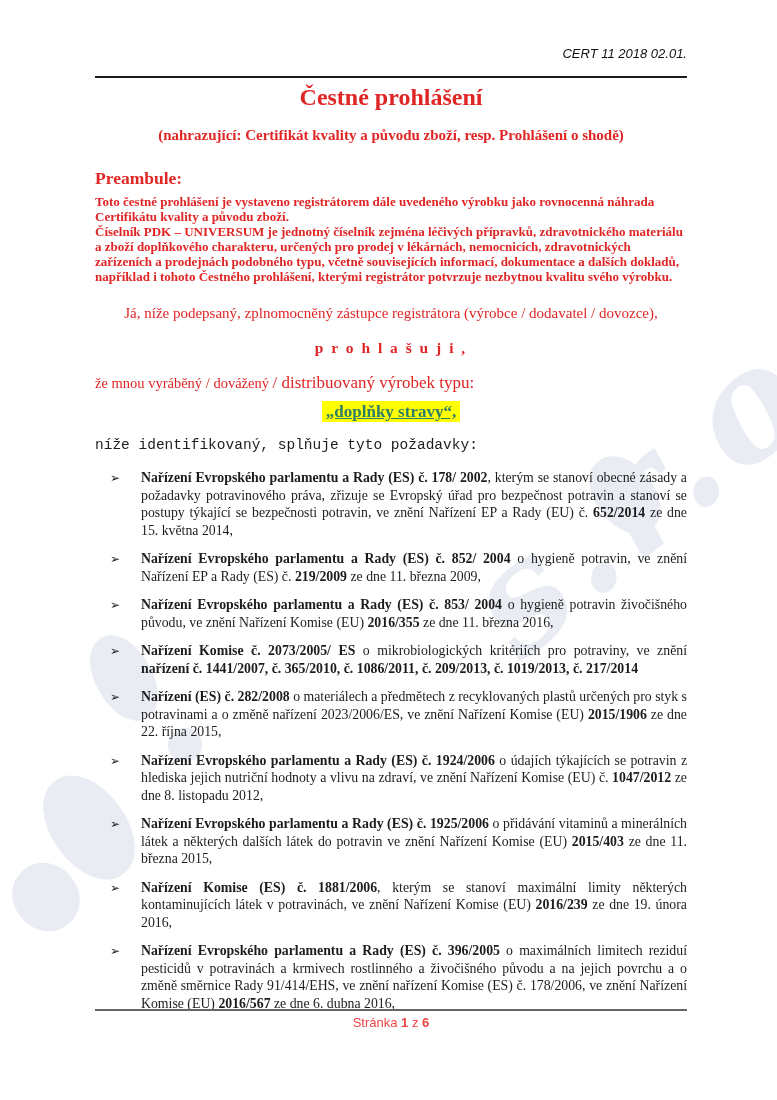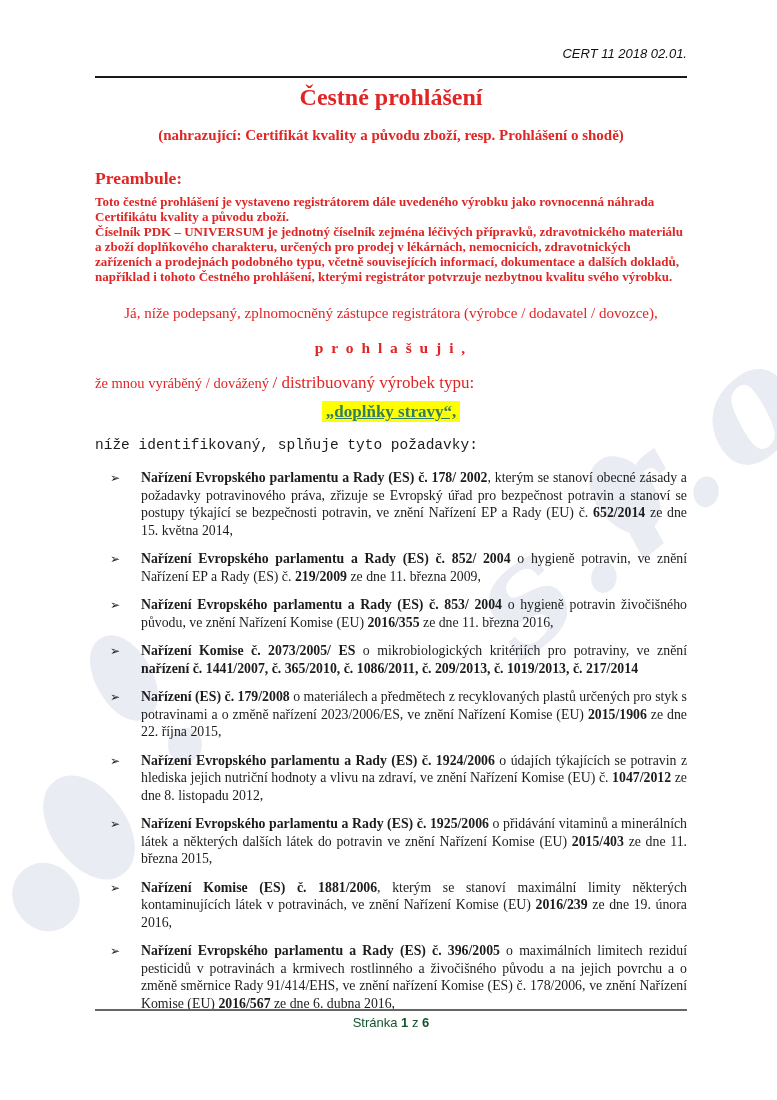--- a/index.html
+++ b/index.html
@@ -61,21 +61,21 @@
   }
   .reqs li .mk {
     position:absolute; left:15px; top:1px; font-size:12px;
     font-family:"DejaVu Sans", sans-serif; color:#1c1c1c;
   }
   .reqs li b { font-weight:bold; }
   
   .footer {
     position:absolute; left:95px; right:90px; top:1009px;
     border-top:2px solid #666; text-align:center;
-    font-family:"Liberation Sans", sans-serif; font-size:13px; color:#14532d;
+    font-family:"Liberation Sans", sans-serif; font-size:13px; color:#ef4444;
     padding-top:4px;
   }
   .footer b { font-weight:bold; }
 </style>
 </head>
 <body>
 
 <div class="page">
 
   <div class="wm-layer">
@@ -102,21 +102,21 @@
   <div class="product-type-row">
     <span class="product-type">„doplňky stravy“,</span>
   </div>
   <div class="closing">níže identifikovaný, splňuje tyto požadavky:</div>
 
   <ul class="reqs">
       <li><span class="mk">➢</span><span><b>Nařízení Evropského parlamentu a Rady (ES) č. 178/ 2002</b><span>, kterým se stanoví obecné zásady a požadavky potravinového práva, zřizuje se Evropský úřad pro bezpečnost potravin a stanoví se postupy týkající se bezpečnosti potravin, ve znění Nařízení EP a Rady (EU) č. </span><b>652/2014</b><span> ze dne 15. května 2014,</span></span></li>
       <li><span class="mk">➢</span><span><b>Nařízení Evropského parlamentu a Rady (ES) č. 852/ 2004</b><span> o hygieně potravin, ve znění Nařízení EP a Rady (ES) č. </span><b>219/2009</b><span> ze dne 11. března 2009,</span></span></li>
       <li><span class="mk">➢</span><span><b>Nařízení Evropského parlamentu a Rady (ES) č. 853/ 2004</b><span> o hygieně potravin živočišného původu, ve znění Nařízení Komise (EU) </span><b>2016/355</b><span> ze dne 11. března 2016,</span></span></li>
       <li><span class="mk">➢</span><span><b>Nařízení Komise č. 2073/2005/ ES</b><span> o mikrobiologických kritériích pro potraviny, ve znění </span><b>nařízení č. 1441/2007, č. 365/2010, č. 1086/2011, č. 209/2013, č. 1019/2013, č. 217/2014</b></span></li>
-      <li><span class="mk">➢</span><span><b>Nařízení (ES) č. 179/2008</b><span> o materiálech a předmětech z recyklovaných plastů určených pro styk s potravinami a o změně nařízení 2023/2006/ES, ve znění Nařízení Komise (EU) </span><b>2015/1906</b><span> ze dne 22. října 2015,</span></span></li>
+      <li><span class="mk">➢</span><span><b>Nařízení (ES) č. 282/2008</b><span> o materiálech a předmětech z recyklovaných plastů určených pro styk s potravinami a o změně nařízení 2023/2006/ES, ve znění Nařízení Komise (EU) </span><b>2015/1906</b><span> ze dne 22. října 2015,</span></span></li>
       <li><span class="mk">➢</span><span><b>Nařízení Evropského parlamentu a Rady (ES) č. 1924/2006</b><span> o údajích týkajících se potravin z hlediska jejich nutriční hodnoty a vlivu na zdraví, ve znění Nařízení Komise (EU) č. </span><b>1047/2012</b><span> ze dne 8. listopadu 2012,</span></span></li>
       <li><span class="mk">➢</span><span><b>Nařízení Evropského parlamentu a Rady (ES) č. 1925/2006</b><span> o přidávání vitaminů a minerálních látek a některých dalších látek do potravin ve znění Nařízení Komise (EU) </span><b>2015/403</b><span> ze dne 11. března 2015,</span></span></li>
       <li><span class="mk">➢</span><span><b>Nařízení Komise (ES) č. 1881/2006</b><span>, kterým se stanoví maximální limity některých kontaminujících látek v potravinách, ve znění Nařízení Komise (EU) </span><b>2016/239</b><span> ze dne 19. února 2016,</span></span></li>
       <li><span class="mk">➢</span><span><b>Nařízení Evropského parlamentu a Rady (ES) č. 396/2005</b><span> o maximálních limitech reziduí pesticidů v potravinách a krmivech rostlinného a živočišného původu a na jejich povrchu a o změně směrnice Rady 91/414/EHS, ve znění nařízení Komise (ES) č. 178/2006, ve znění Nařízení Komise (EU) </span><b>2016/567</b><span> ze dne 6. dubna 2016,</span></span></li>
     </ul>
 
   <div class="footer">
     <span>Stránka</span>
     <b>1</b>
     <span>z</span>

